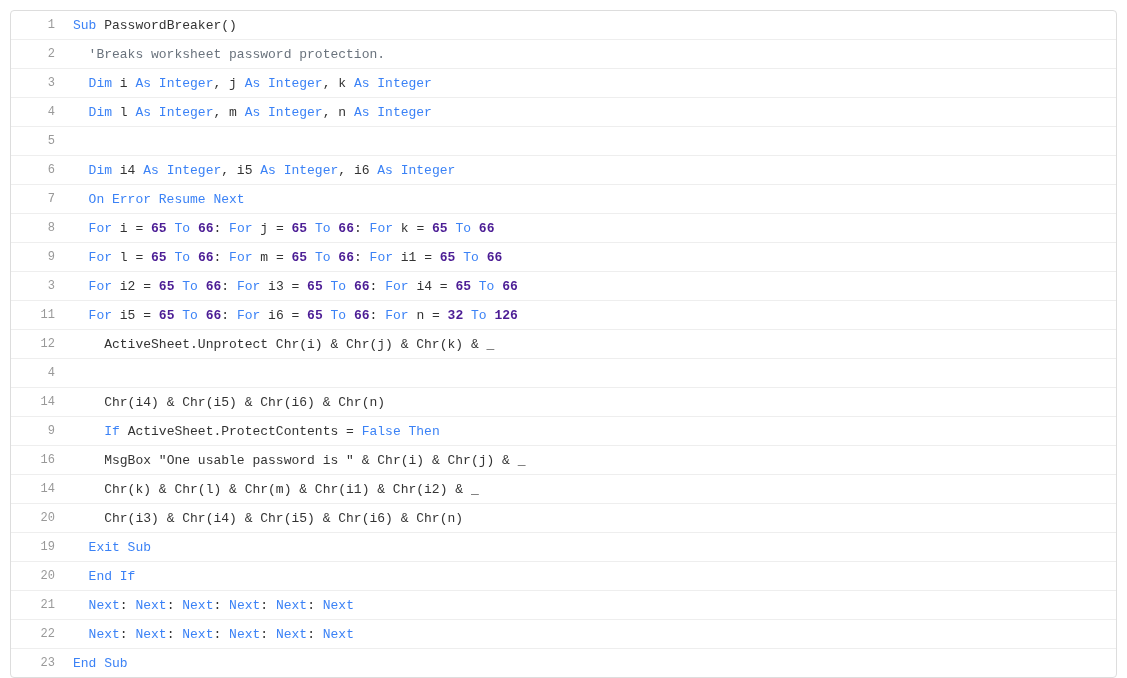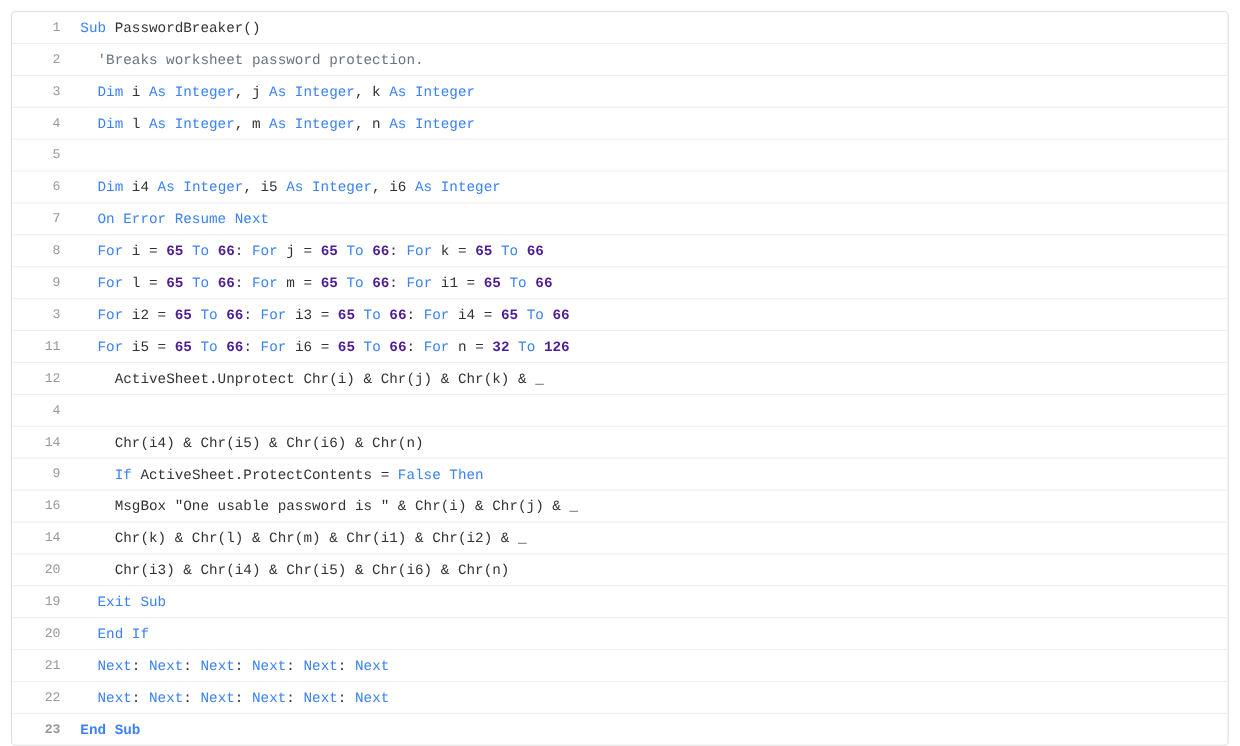--- a/index.html
+++ b/index.html
@@ -17,21 +17,20 @@
     width: 1105px;
   }
   .code-line {
     display: flex;
     border-bottom: 1px solid #eee;
     min-height: 28px;
     align-items: center;
   }
   .code-line:last-child {
     border-bottom: none;
-    font-weight: bold;
   }
   .line-no {
     width: 44px;
     text-align: right;
     padding-right: 10px;
     color: #999;
     user-select: none;
     flex-shrink: 0;
     font-size: 12px;
   }

